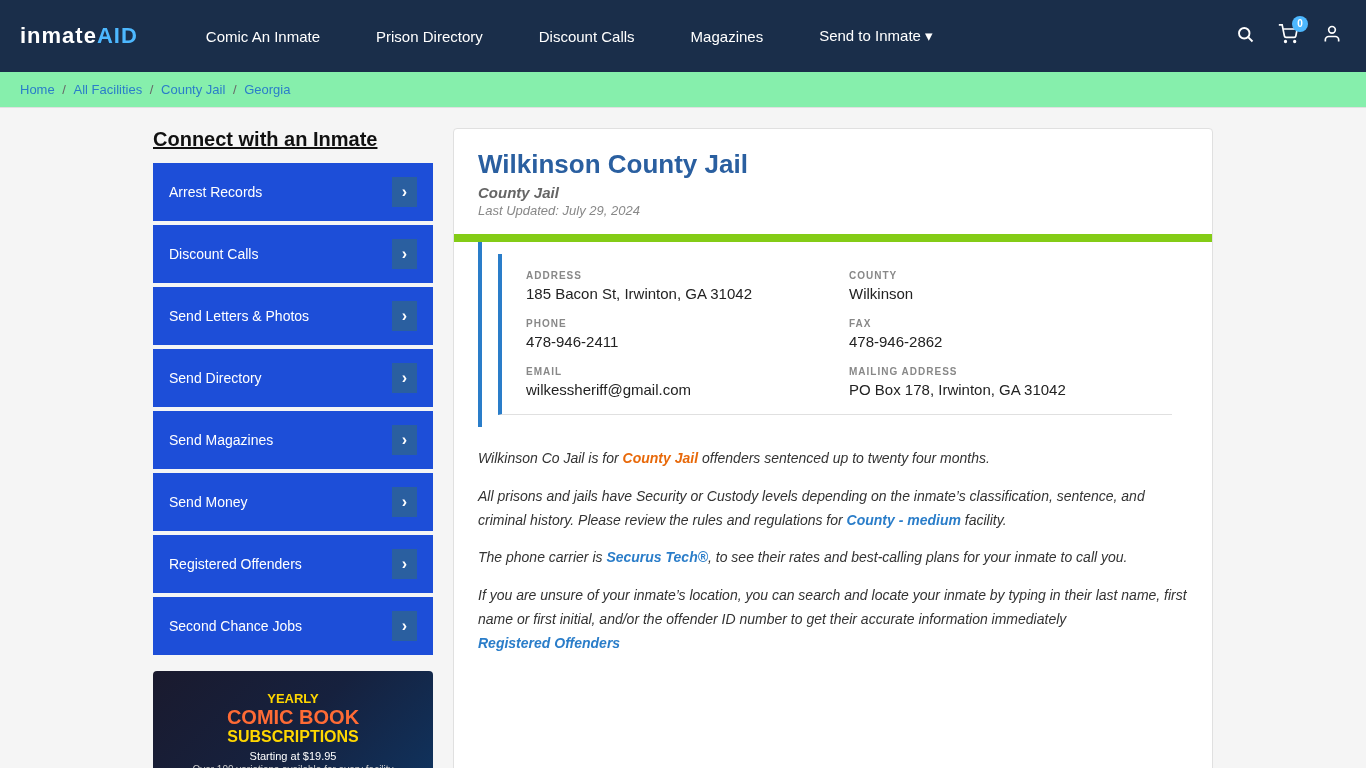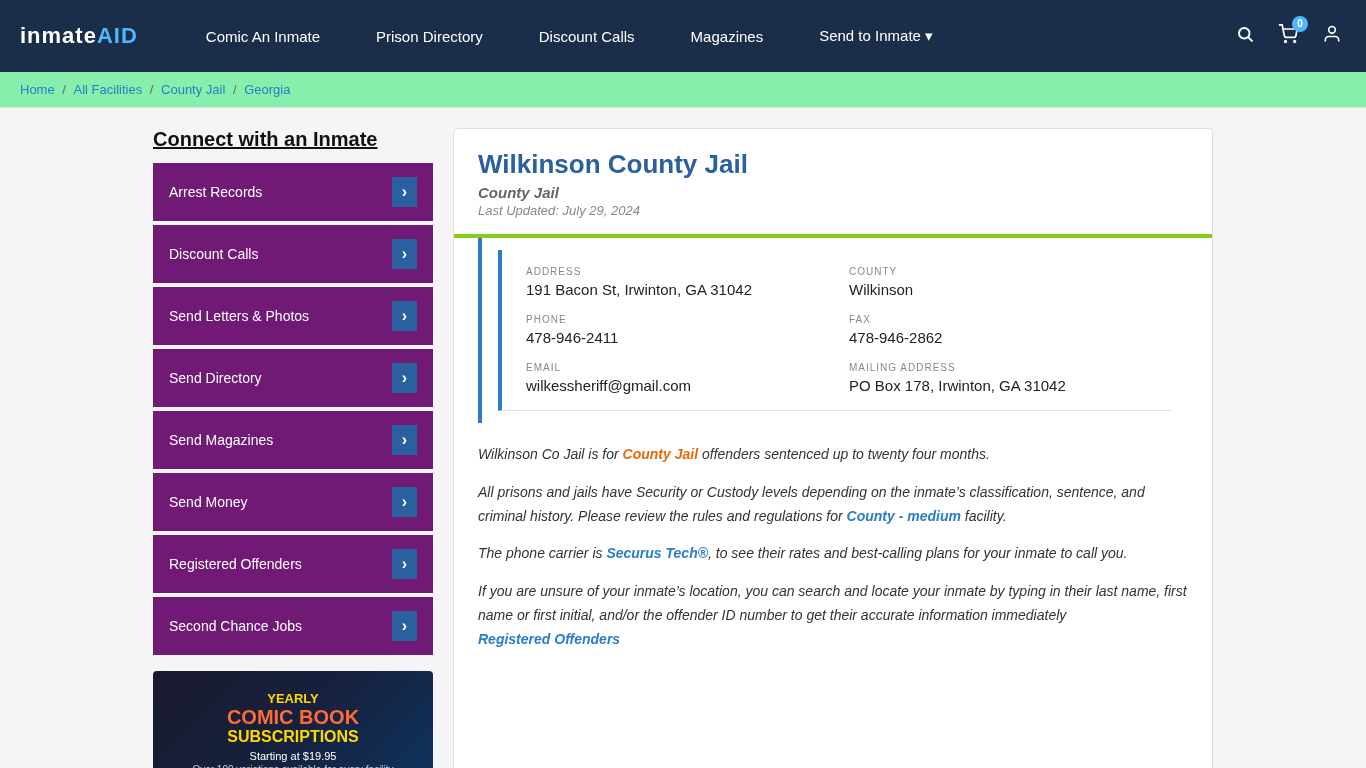--- a/index.html
+++ b/index.html
@@ -104,21 +104,21 @@
       text-decoration: underline;
       margin-bottom: 12px;
       color: #111;
     }
     .sidebar-menu {
       display: flex;
       flex-direction: column;
       gap: 4px;
     }
     .sidebar-item {
-      background: #701a75;
+      background: #1d4ed8;
       color: white;
       display: flex;
       align-items: center;
       justify-content: space-between;
       padding: 14px 16px;
       cursor: pointer;
       text-decoration: none;
       font-size: 14px;
       font-weight: 500;
     }
@@ -149,21 +149,21 @@
 
     
     .facility-content {
       flex: 1;
       background: white;
       border: 1px solid #e0e0e0;
       border-radius: 4px;
     }
     .facility-header {
       padding: 20px 24px 16px;
-      border-bottom: 4px solid #84cc16;
+      border-bottom: 8px solid #84cc16;
     }
     .facility-name {
       font-size: 26px;
       font-weight: bold;
       color: #2a5fa0;
       margin-bottom: 4px;
     }
     .facility-type {
       color: #666;
       font-size: 15px;
@@ -183,21 +183,21 @@
       display: grid;
       grid-template-columns: 1fr 1fr;
       gap: 16px 24px;
       border-bottom: 1px solid #e0e0e0;
       border-left: 4px solid #2a7dc9;
       margin: 0 0 0 0;
     }
     .info-block { }
     .info-label {
       font-size: 10px;
-      font-weight: normal;
+      font-weight: bold;
       color: #888;
       text-transform: uppercase;
       letter-spacing: 1px;
       margin-bottom: 4px;
     }
     .info-value {
       font-size: 15px;
       color: #222;
     }
 
@@ -327,21 +327,21 @@
     <div class="facility-header">
       <h1 class="facility-name">Wilkinson County Jail</h1>
       <div class="facility-type">County Jail</div>
       <div class="facility-updated">Last Updated: July 29, 2024</div>
     </div>
 
     <div class="info-section">
       <div class="info-grid">
         <div class="info-block">
           <div class="info-label">ADDRESS</div>
-          <div class="info-value">191 Bacon St, Irwinton, GA 31042</div>
+          <div class="info-value">185 Bacon St, Irwinton, GA 31042</div>
         </div>
         <div class="info-block">
           <div class="info-label">COUNTY</div>
           <div class="info-value">Wilkinson</div>
         </div>
         <div class="info-block">
           <div class="info-label">PHONE</div>
           <div class="info-value">478-946-2411</div>
         </div>
         <div class="info-block">

